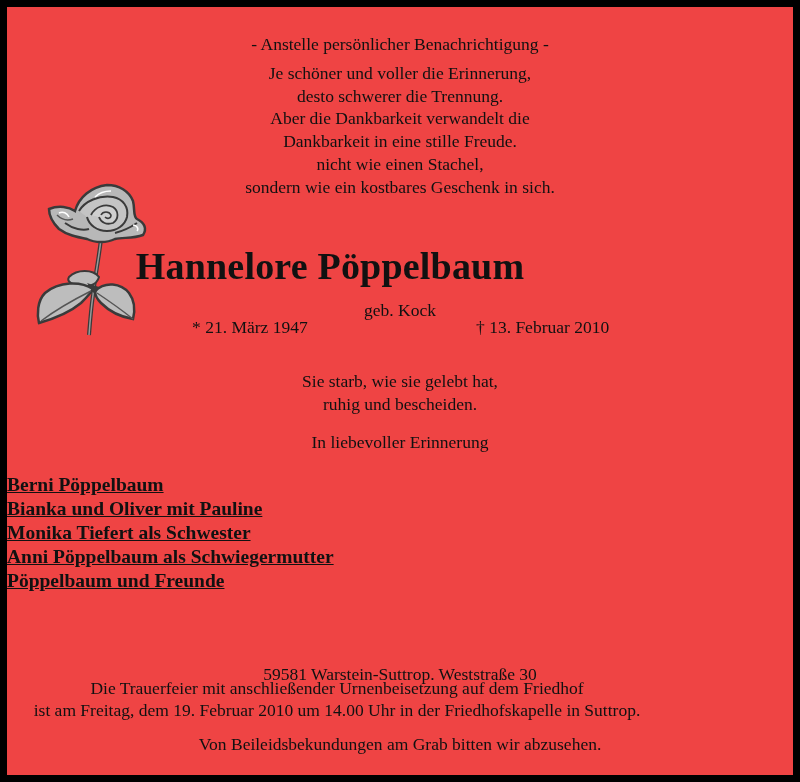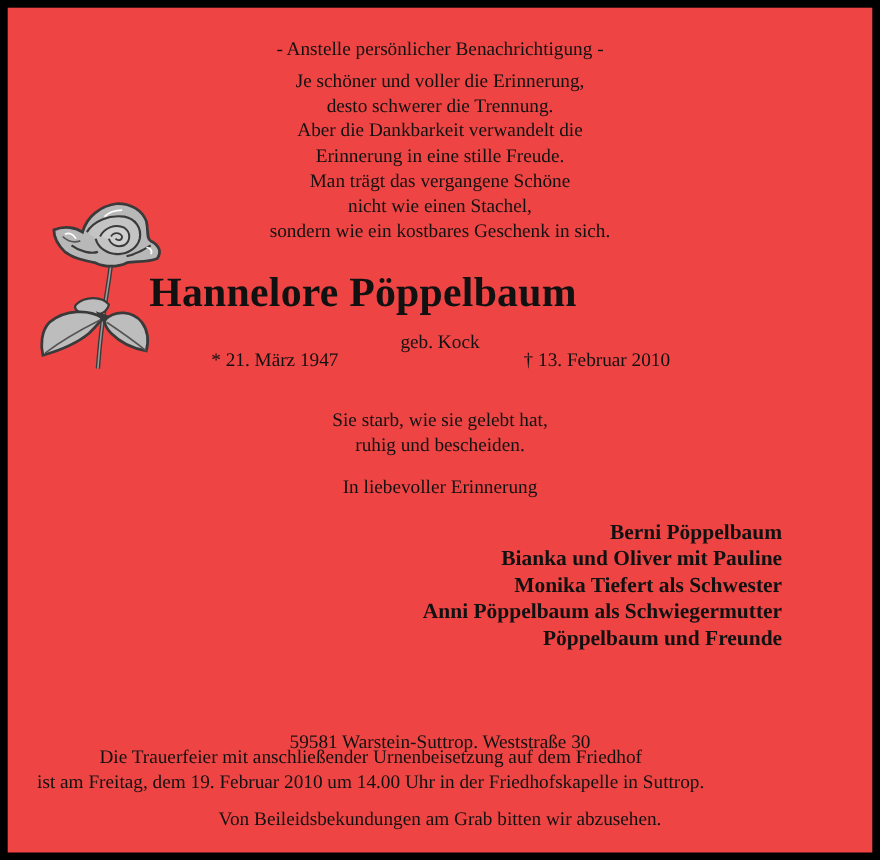--- a/index.html
+++ b/index.html
@@ -45,21 +45,21 @@
       position: absolute; left: 185px; top: 310px;
       font-size: 17.5px; line-height: 20px; white-space: nowrap;
     }
     .death {
       position: absolute; left: 469px; top: 310px;
       font-size: 17.5px; line-height: 20px; white-space: nowrap;
     }
     .motto { position: absolute; left: 0; top: 363px; width: 786px; text-align: center; }
     .motto .ml { font-size: 17.5px; line-height: 23px; white-space: nowrap; text-align: center; }
     .memory { top: 425px; }
-    .family { position: absolute; left: 0; top: 466px; width: 704px; text-align: right; }
+    .family { position: absolute; left: 0; top: 466px; width: 704px; text-align: left; text-decoration: underline; }
     .family .fl {
       font-weight: bold; font-size: 19.5px; line-height: 24px; white-space: nowrap;
     }
     .address { top: 633px; margin-top: 24px; }
     .ceremony { position: absolute; left: 0; top: 670px; width: 660px; text-align: center; }
     .ceremony .cl { font-size: 17.5px; line-height: 22px; white-space: nowrap; }
     .closing { top: 727px; }
     .rose {
       position: absolute;
       left: 22px;
@@ -72,22 +72,21 @@
 <body>
 
 <div class="frame">
 
   <div class="line header-line">- Anstelle persönlicher Benachrichtigung -</div>
 
   <div class="poem">
     <div class="pl">Je schöner und voller die Erinnerung,</div>
     <div class="pl">desto schwerer die Trennung.</div>
     <div class="pl">Aber die Dankbarkeit verwandelt die</div>
-    <div class="pl">Erinnerung in eine stille Freude.</div>
-    <div class="pl">Man trägt das vergangene Schöne</div>
+    <div class="pl">Dankbarkeit in eine stille Freude.</div>
     <div class="pl">nicht wie einen Stachel,</div>
     <div class="pl">sondern wie ein kostbares Geschenk in sich.</div>
   </div>
 
   <svg class="rose" viewBox="0 0 120 160" xmlns="http://www.w3.org/2000/svg">
 
     <path d="M72 62 C70 80, 66 100, 64 118 C62 132, 61 145, 60 158" stroke="#3a3a3a" stroke-width="4" fill="none"></path>
     <path d="M72 62 C70 80, 66 100, 64 118 C62 132, 61 145, 60 158" stroke="#9a9a9a" stroke-width="1.5" fill="none"></path>
 
     <path d="M40 100 C48 92, 64 92, 70 100 C68 108, 58 112, 46 108 C40 106, 38 103, 40 100 Z" fill="#bdbdbd" stroke="#3a3a3a" stroke-width="2"></path>

